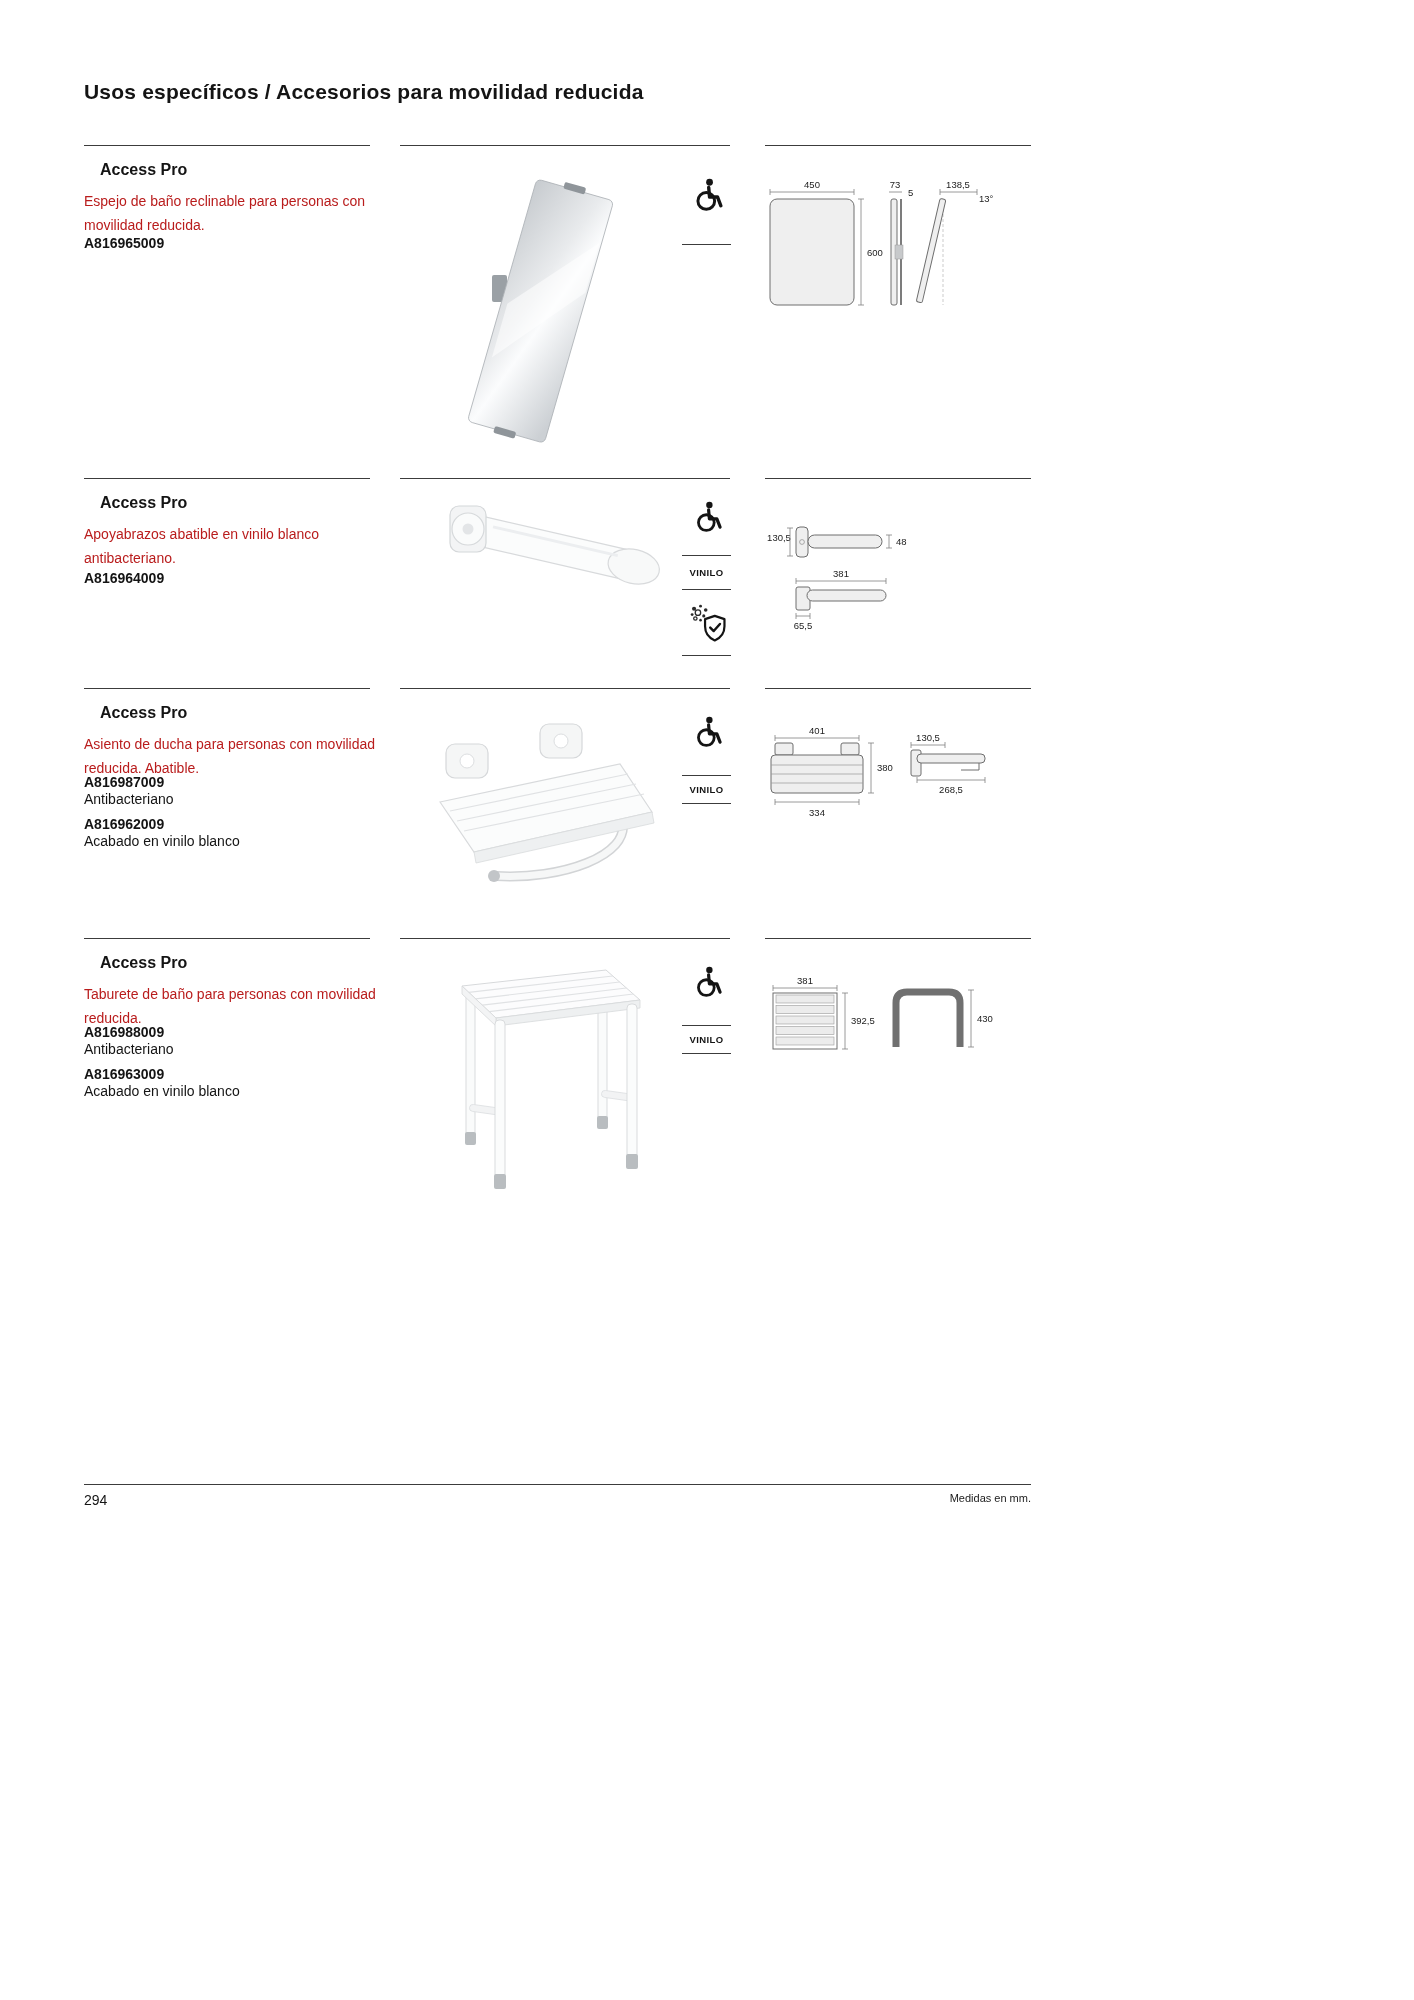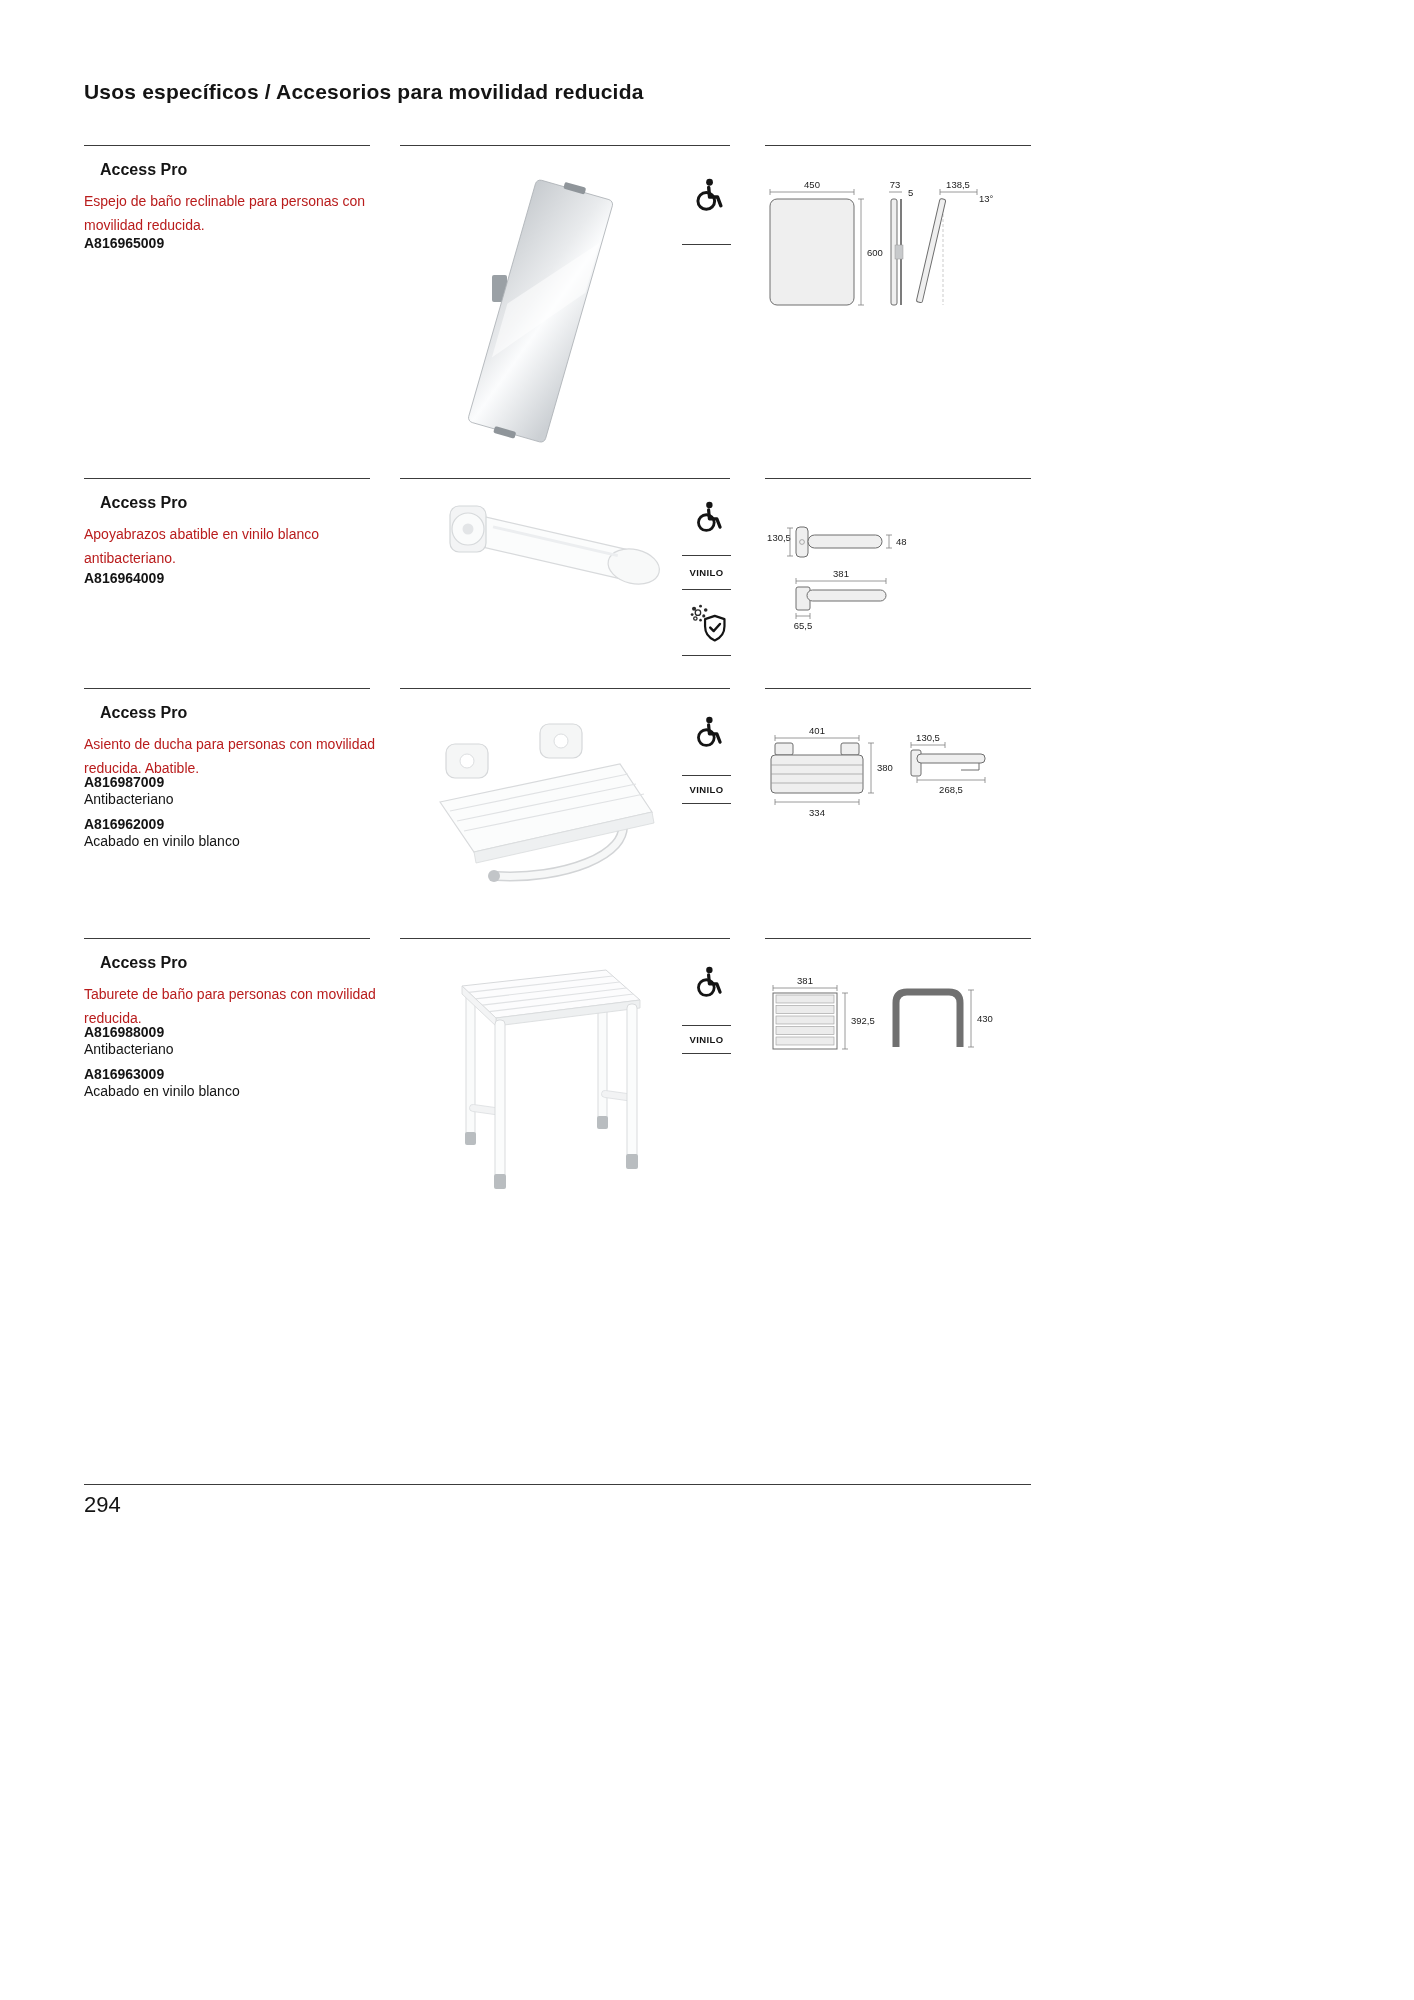--- a/index.html
+++ b/index.html
@@ -26,21 +26,21 @@
   .icon-cell { display:flex; align-items:center; justify-content:center; border-bottom:1px solid #3c3c3c; }
   .vinilo { font-size:9.5px; font-weight:700; letter-spacing:.4px; }
 
   .dims { position:absolute; left:765px;margin-top:24px; }
   svg text { font-family:"Liberation Sans","DejaVu Sans",sans-serif; font-size:9.5px; fill:#222; }
   .dl { stroke:#808080; stroke-width:.8; }
   .dr { fill:#efefef; stroke:#6e6e6e; stroke-width:1; }
   .slat { stroke:#e0e2e4; stroke-width:1.2; fill:none; }
 
   .footer-rule { position:absolute; left:84px; top:1484px; width:947px; border-top:1px solid #3c3c3c; }
-  .page-number { position:absolute; left:84px; top:1492px; font-size:22px; font-weight:400; }
+  .page-number { position:absolute; left:84px; top:1492px; font-size:14px; font-weight:400; }
   .footer-note { position:absolute; left:84px; top:1492px; width:947px; text-align:right; font-size:11px; color:#1b1b1b; }
 </style>
 </head>
 <body>
 
 <div class="page">
 
   <svg width="0" height="0" style="position:absolute" aria-hidden="true">
     <defs>
       <symbol id="icon-wheelchair" viewBox="0 0 24 24">
@@ -352,14 +352,15 @@
         <line x1="206" y1="14" x2="206" y2="71" class="dl"></line>
           <line x1="203" y1="14" x2="209" y2="14" class="dl"></line>
           <line x1="203" y1="71" x2="209" y2="71" class="dl"></line>
         <text x="212" y="46">430</text>
       </svg>
     </div>
   </section>
 
   <div class="footer-rule"></div>
   <div class="page-number">294</div>
+  <div class="footer-note">Medidas en mm.</div>
 
 </div>
 
 </body></html>

